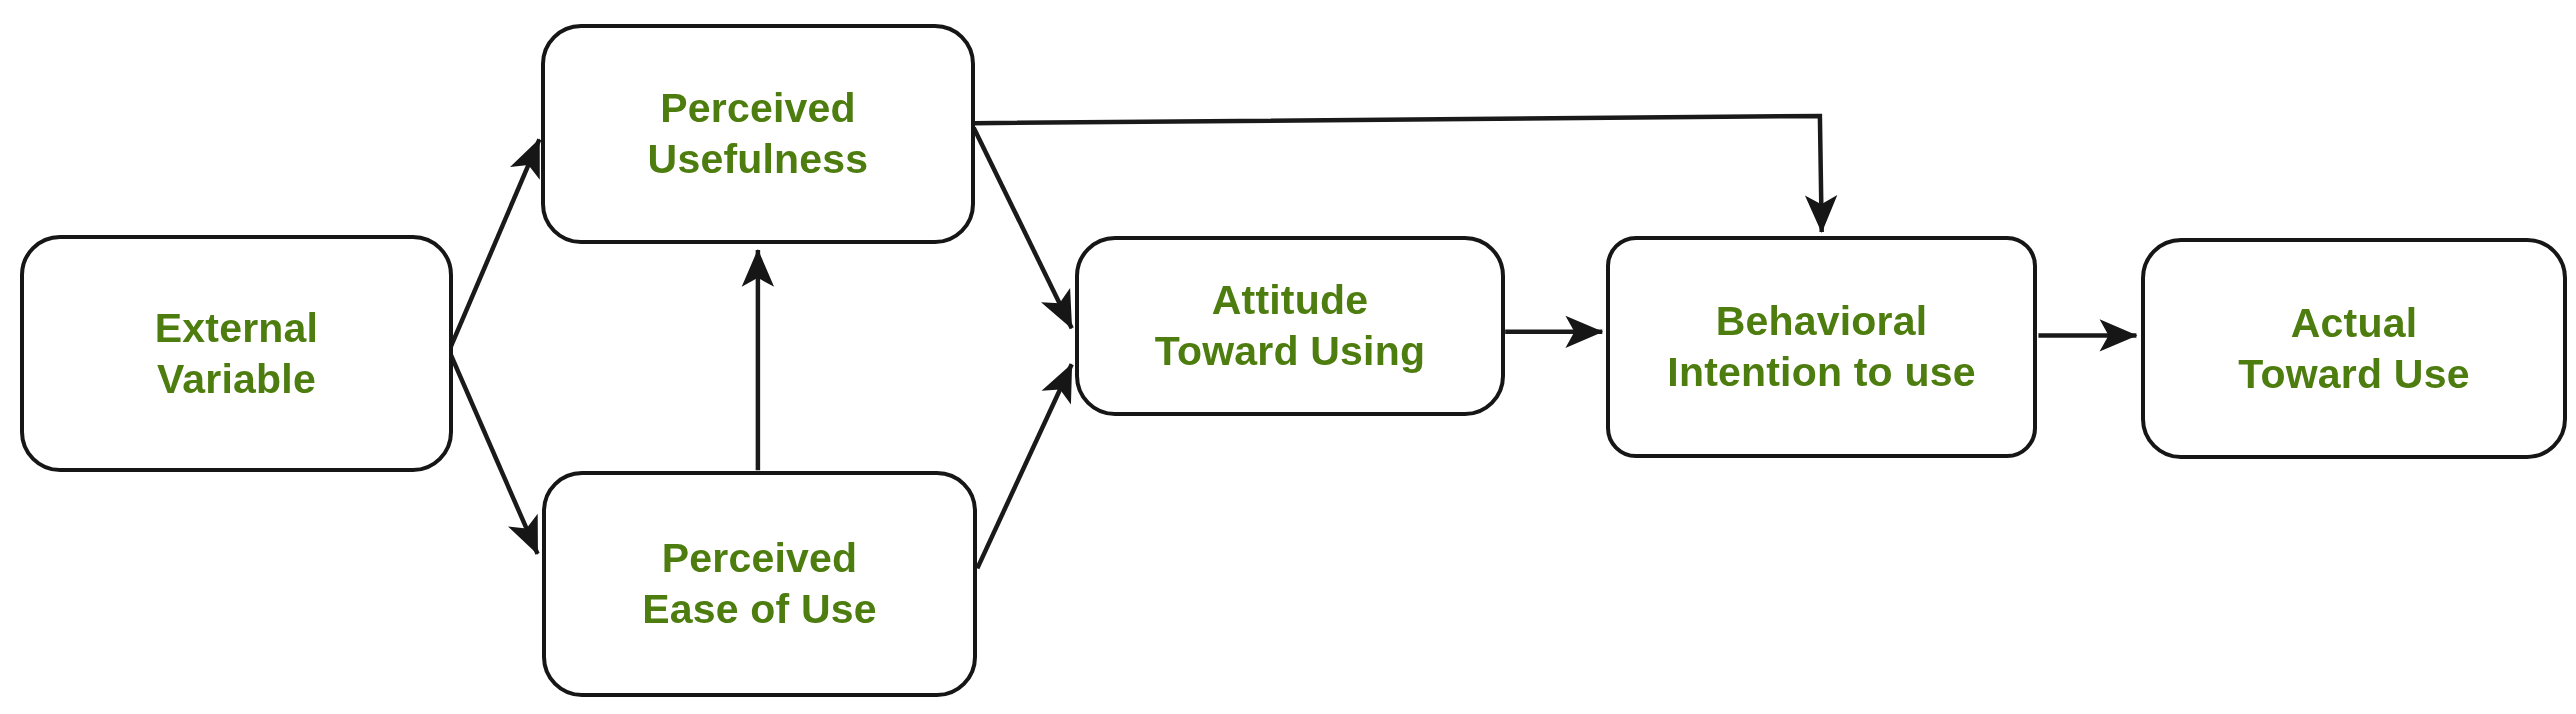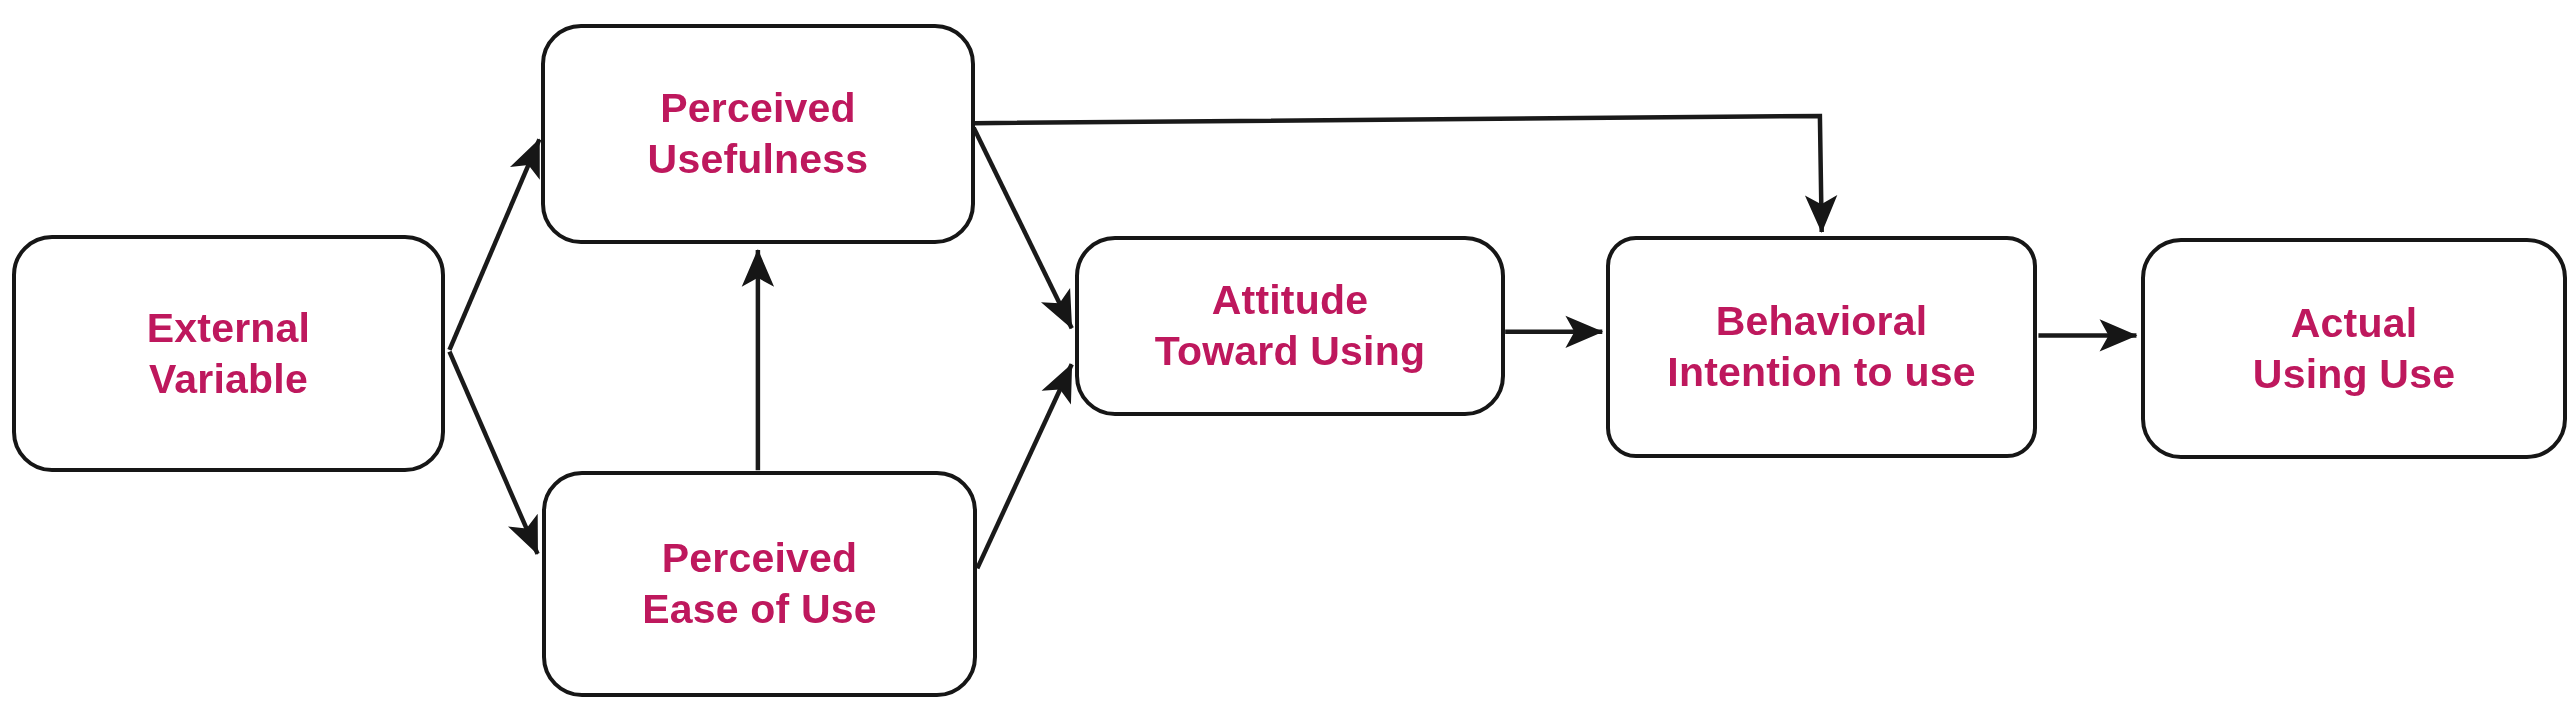--- a/index.html
+++ b/index.html
@@ -31,25 +31,25 @@
     display: flex;
     align-items: center;
     justify-content: center;
   }
   .node-label {
     white-space: pre-line;
     text-align: center;
     font-size: 41px;
     font-weight: 600;
     line-height: 1.24;
-    color: #be185d;
+    color: #4d7c0f;
     letter-spacing: 0.2px;
   }
   
-  #n-external   { left: 12px;   top: 235px; width: 433px; height: 237px; }
+  #n-external   { left: 20px;   top: 235px; width: 433px; height: 237px; }
   #n-pu         { left: 541px;  top: 24px;  width: 434px; height: 220px; }
   #n-peou       { left: 542px;  top: 471px; width: 435px; height: 226px; }
   #n-attitude   { left: 1075px; top: 236px; width: 430px; height: 180px; }
   #n-behavioral { left: 1606px; top: 236px; width: 431px; height: 222px; border-radius: 30px; }
   #n-actual     { left: 2141px; top: 238px; width: 426px; height: 221px; }
 </style>
 </head>
 <body>
 
 <div class="stage">
@@ -92,17 +92,17 @@
 Toward Using</span>
   </div>
 
   <div class="node" id="n-behavioral">
     <span class="node-label">Behavioral
 Intention to use</span>
   </div>
 
   <div class="node" id="n-actual">
     <span class="node-label">Actual
-Using Use</span>
+Toward Use</span>
   </div>
 
 </div>
 
 
 </body></html>

